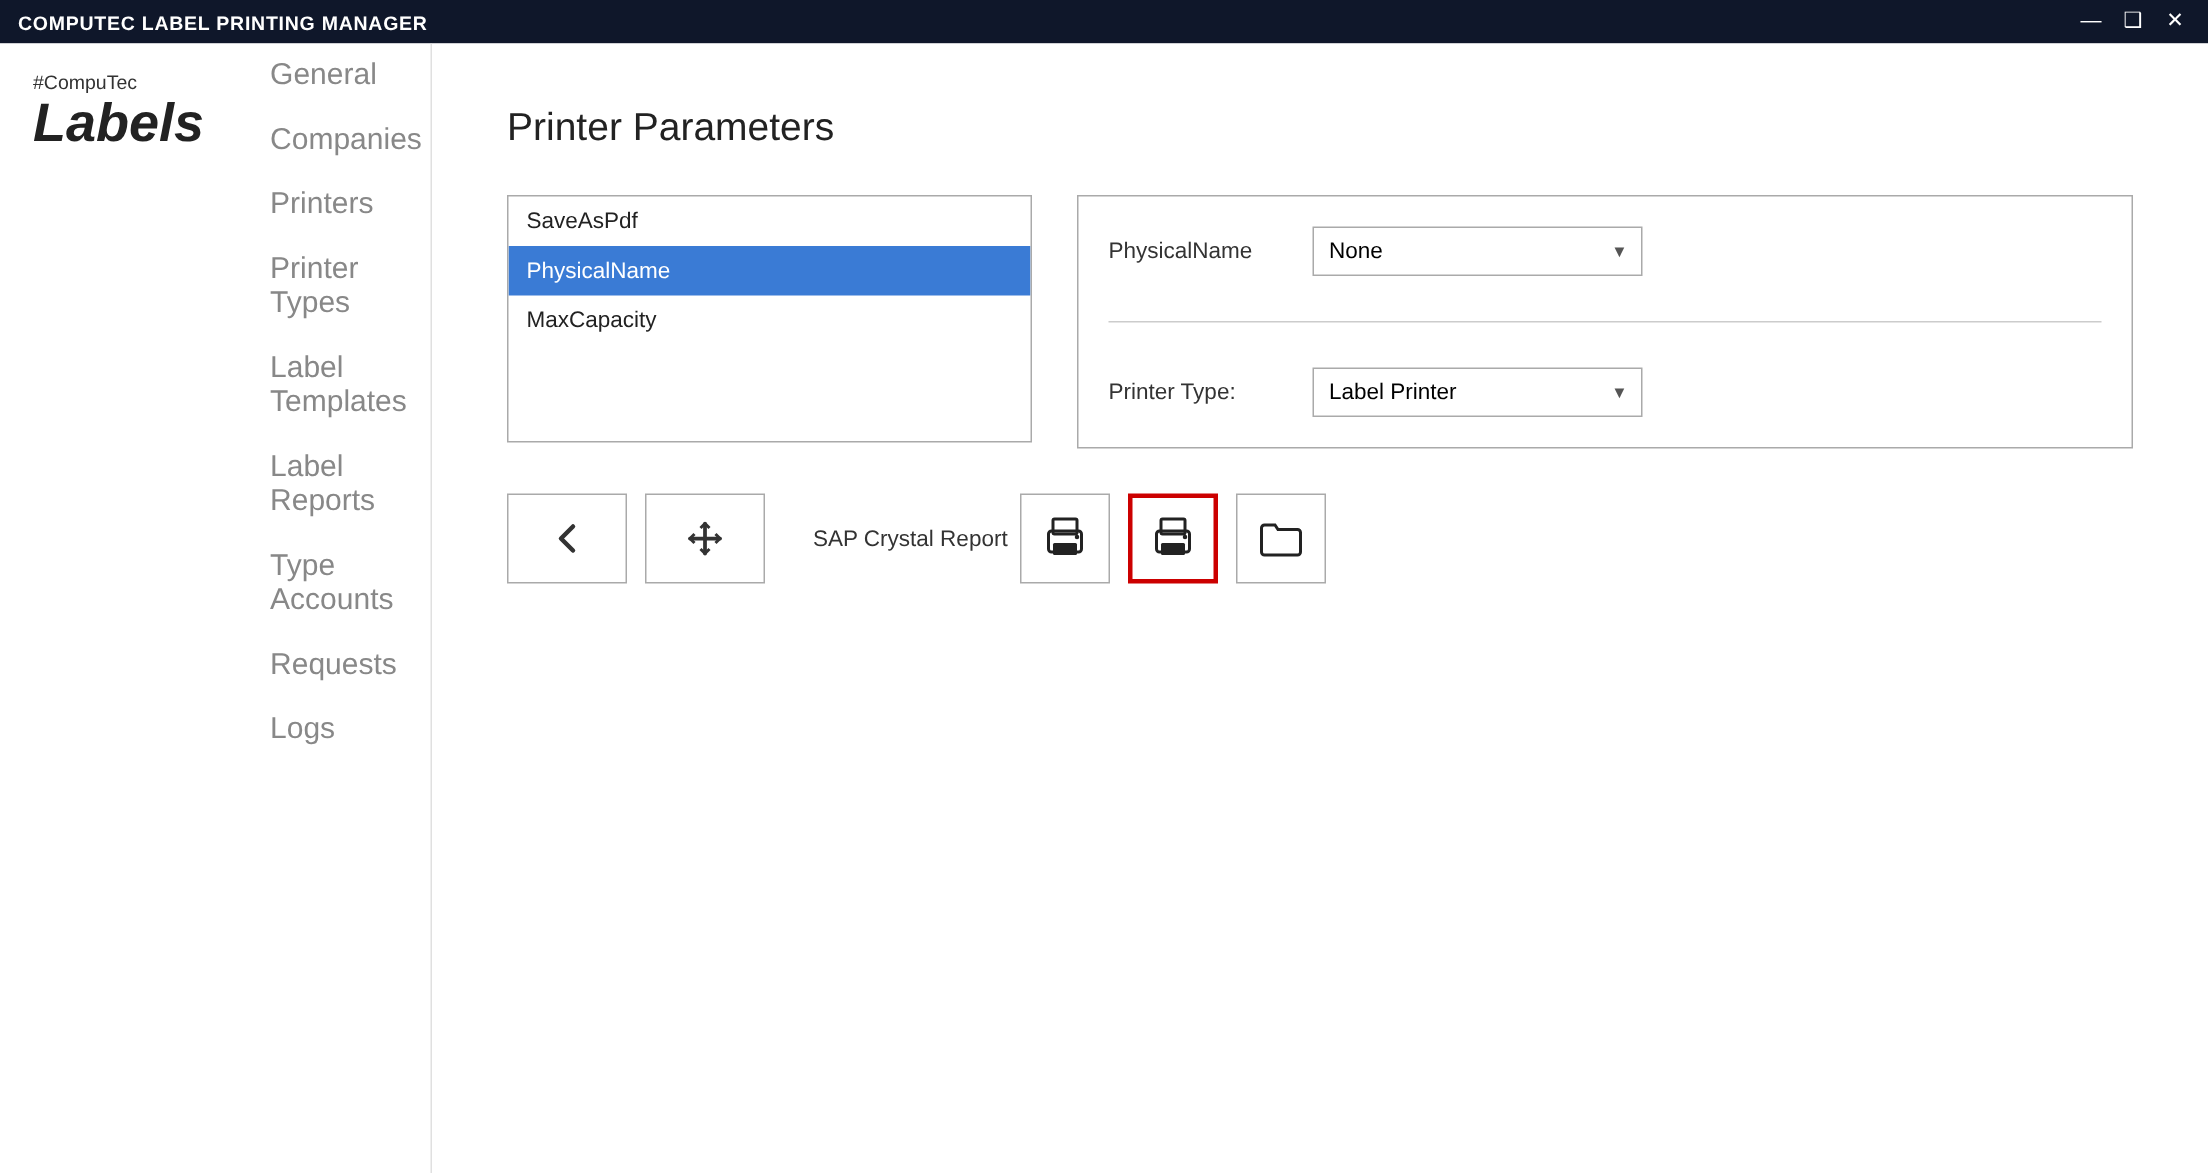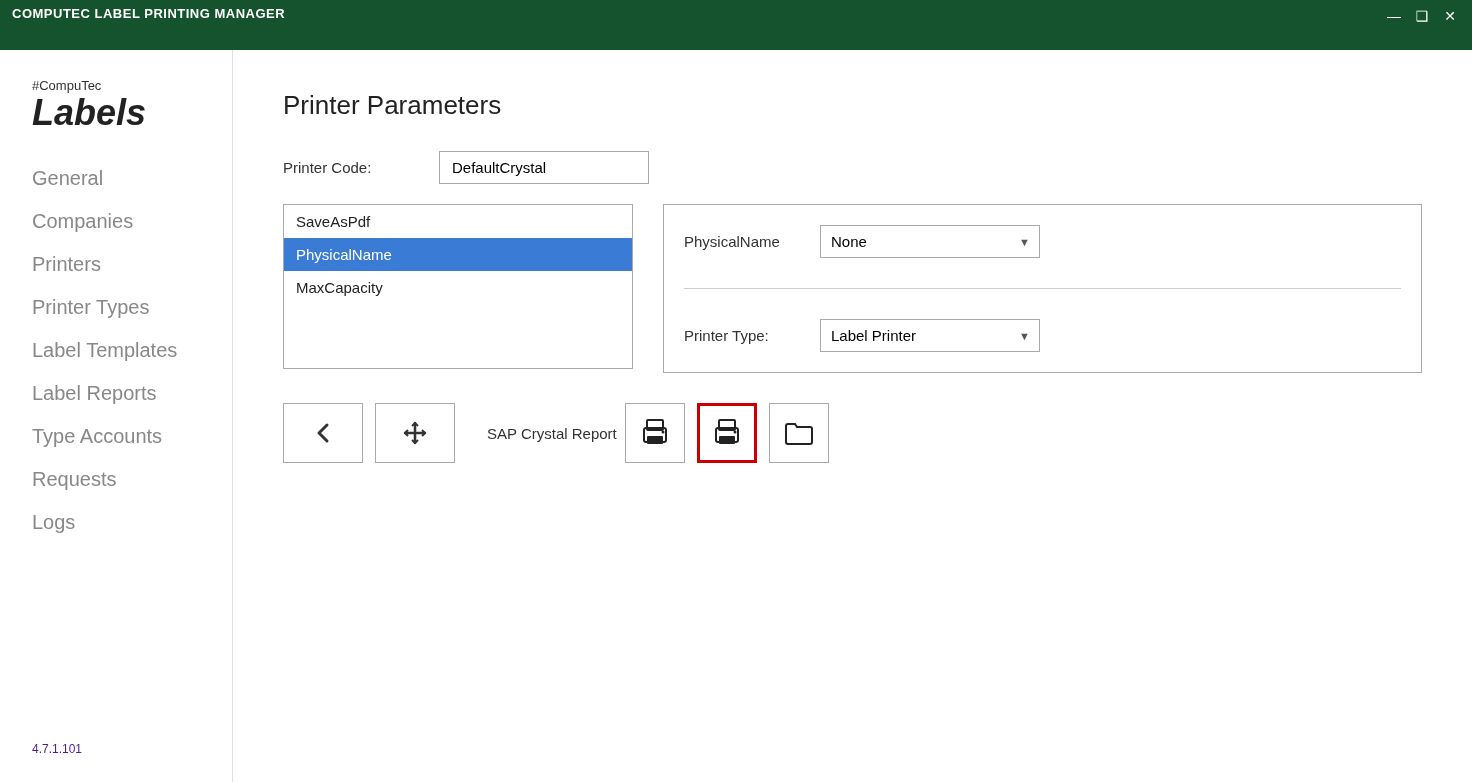--- a/index.html
+++ b/index.html
@@ -8,27 +8,27 @@
       background: #f0f0f0;
       width: 1472px;
       height: 782px;
       overflow: hidden;
       display: flex;
       flex-direction: column;
     }
 
     
     .title-bar {
-      background: #14532d;
+      background: #0f172a;
       color: white;
       padding: 6px 12px;
       display: flex;
-      align-items: flex-start;
+      align-items: flex-end;
       justify-content: space-between;
-      height: 50px;
+      height: 29px;
       flex-shrink: 0;
     }
     .title-bar-title {
       font-size: 13px;
       font-weight: 600;
       letter-spacing: 0.5px;
       text-transform: uppercase;
     }
     .title-bar-controls {
       display: flex;
@@ -50,25 +50,25 @@
     
     .app-body {
       display: flex;
       flex: 1;
       overflow: hidden;
       background: white;
     }
 
     
     .sidebar {
-      width: 233px;
-      background: white;
-      padding: 10px;
-      display: flex;
-      flex-direction: column;
+      width: 288px;
+      background: white;
+      padding: 0;
+      display: flex;
+      flex-direction: row;
       border-right: 1px solid #e0e0e0;
       flex-shrink: 0;
     }
     .sidebar-logo {
       padding: 18px 22px 24px 22px;
     }
     .logo-hashtag {
       font-size: 13px;
       color: #333;
       font-weight: 400;
@@ -295,24 +295,20 @@
       <div class="sidebar-item">Type Accounts</div>
       <div class="sidebar-item">Requests</div>
       <div class="sidebar-item">Logs</div>
     </nav>
     <div class="sidebar-footer">4.7.1.101</div>
   </div>
 
   <div class="content">
     <div class="page-title">Printer Parameters</div>
 
-    <div class="form-row">
-      <span class="form-label">Printer Code:</span>
-      <input class="form-input" type="text" value="DefaultCrystal" style="">
-    </div>
 
 
     <div class="main-layout">
 
       <div class="left-panel">
         <div class="parameter-list">
           <div class="param-item">SaveAsPdf</div>
           <div class="param-item selected">PhysicalName</div>
           <div class="param-item">MaxCapacity</div>
         </div>

